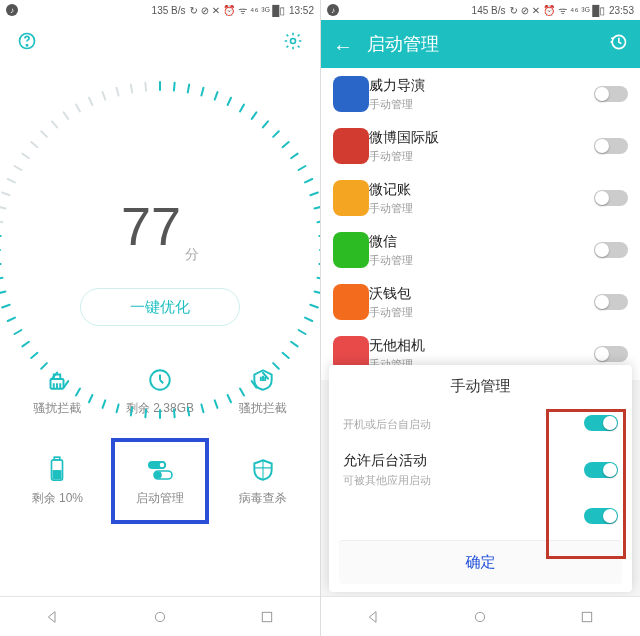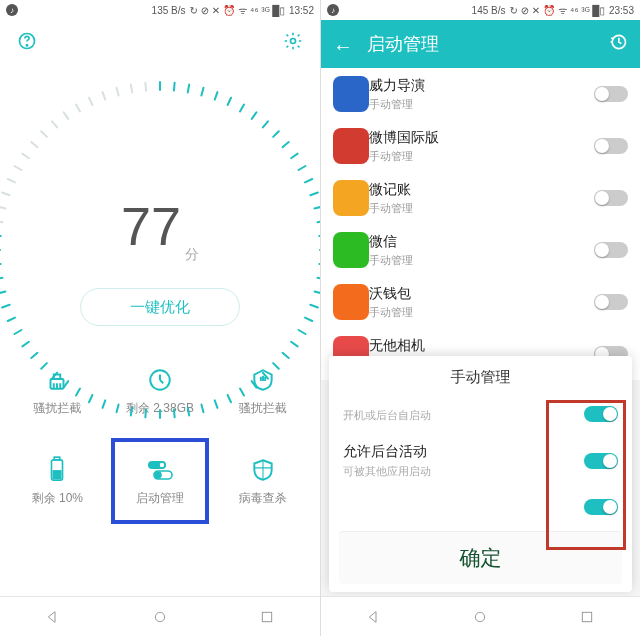--- a/index.html
+++ b/index.html
@@ -47,21 +47,21 @@
   .toggle { width:34px; height:16px; border-radius:10px; background:#ccc; position:relative; }
   .toggle::after { content:""; position:absolute; width:14px; height:14px; background:#fff; border-radius:50%; top:1px; left:1px; box-shadow:0 1px 2px rgba(0,0,0,.3);}
   .toggle.on { background:#1ebfc1; }
   .toggle.on::after { left:auto; right:1px; }
   .modal { position:absolute; left:8px; right:8px; bottom:44px; background:#fff; border-radius:4px; box-shadow:0 -2px 12px rgba(0,0,0,.15); padding-bottom:4px;}
   .modal h3 { text-align:center; font-size:15px; font-weight:400; color:#333; padding:12px 0 8px; }
   .m-row { display:flex; align-items:center; padding:10px 14px; }
   .m-txt { flex:1; }
   .m-title { font-size:14px; color:#222; }
   .m-sub { font-size:11px; color:#aaa; margin-top:3px;}
-  .m-confirm { border-top:1px solid #eee; margin:6px 10px 4px; text-align:center; padding:12px 0; color:#14532d; font-size:21px; background:#fafafa; border-radius:4px;}
+  .m-confirm { border-top:1px solid #eee; margin:6px 10px 4px; text-align:center; padding:12px 0; color:#1d4ed8; font-size:15px; background:#fafafa; border-radius:4px;}
   .hl-red { position:absolute; border:3px solid #c0392b; pointer-events:none; }
 </style>
 </head>
 <body>
 
 <div class="container">
 
   <div class="phone">
     <div class="status">
       <span class="left-ico">♪</span>

